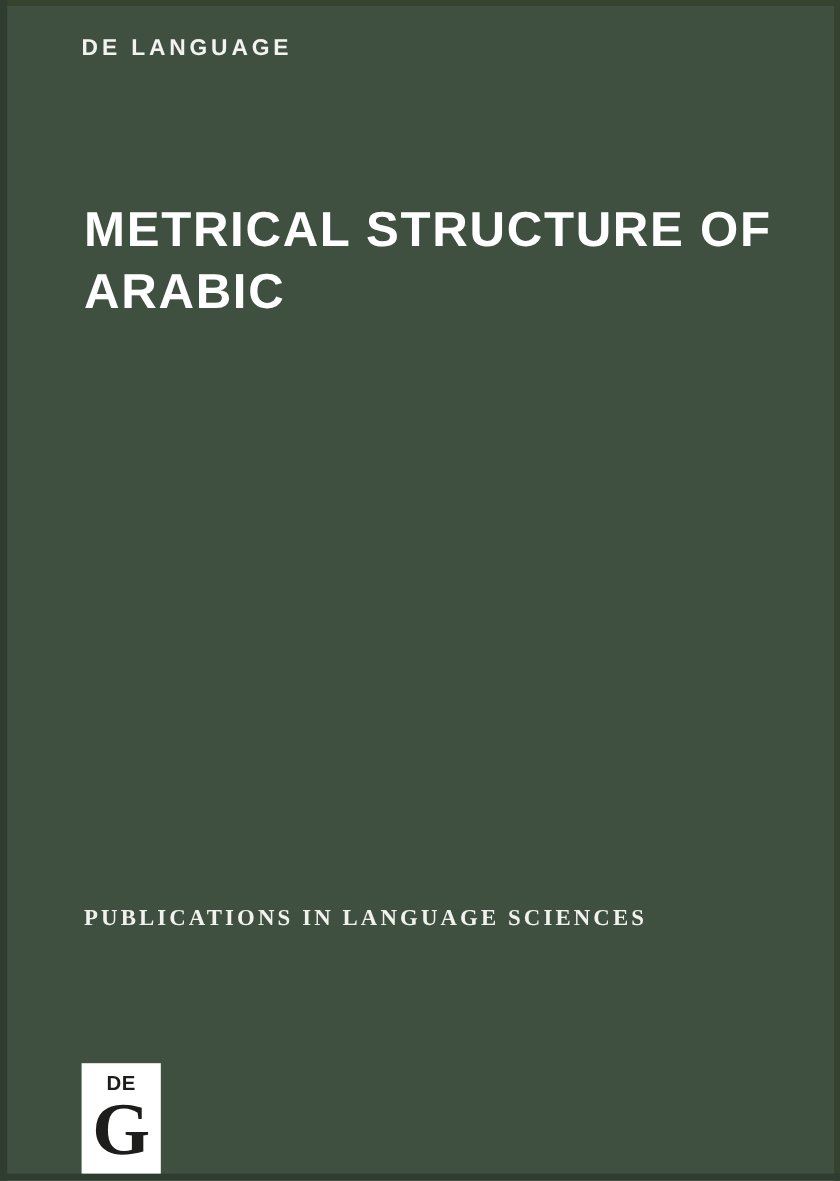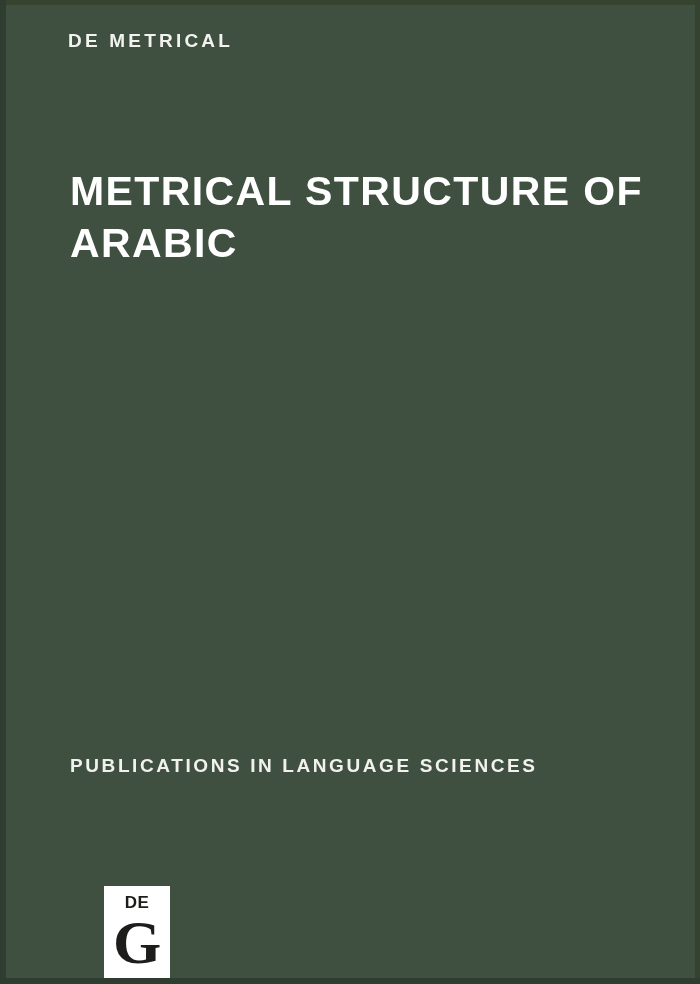--- a/index.html
+++ b/index.html
@@ -82,41 +82,40 @@
     letter-spacing: 1.4px;
     line-height: 1.28;
     text-transform: uppercase;
   }
 
   .series {
     position: absolute;
     left: 70px;
     top: 755px;
     color: #f1f2ee;
-    font-family: Liberation Sans, sans-serif;
+    font-family: Liberation Serif, serif;
     font-size: 19px;
     font-weight: bold;
     letter-spacing: 2.6px;
     text-transform: uppercase;
   }
 
   .logo {
     position: absolute;
     left: 68px;
     bottom: 6px;
     width: 66px;
     height: 92px;
     background: #ffffff;
     display: flex;
     flex-direction: column;
     align-items: center;
     justify-content: flex-start;
     padding-top: 8px;
     box-sizing: border-box;
-    margin-left: 36px;
   }
   .logo .de {
     color: #1d1d1b;
     font-family: "Liberation Sans", sans-serif;
     font-size: 17px;
     font-weight: bold;
     letter-spacing: 0.5px;
     line-height: 1;
   }
   .logo .g {
@@ -131,21 +130,21 @@
 </head>
 <body>
 
 <div class="cover">
 
   <div class="edge-top"></div>
   <div class="edge-left"></div>
   <div class="edge-right"></div>
   <div class="edge-bottom"></div>
 
-  <div class="publisher-wordmark">DE METRICAL</div>
+  <div class="publisher-wordmark">DE LANGUAGE</div>
 
 
   <div class="title">METRICAL STRUCTURE OF ARABIC</div>
 
   <div class="series">PUBLICATIONS IN LANGUAGE SCIENCES</div>
 
   <div class="logo">
     <span class="de">DE</span>
     <span class="g">G</span>
   </div>

